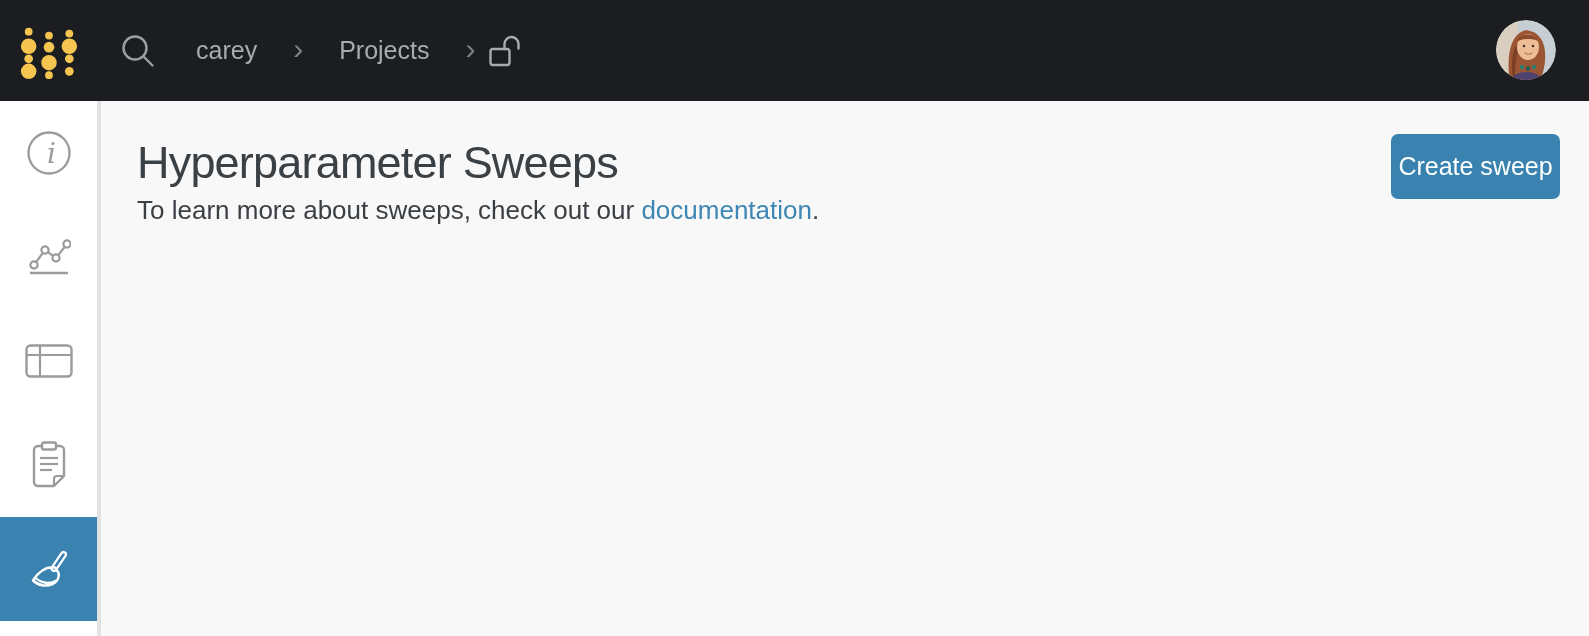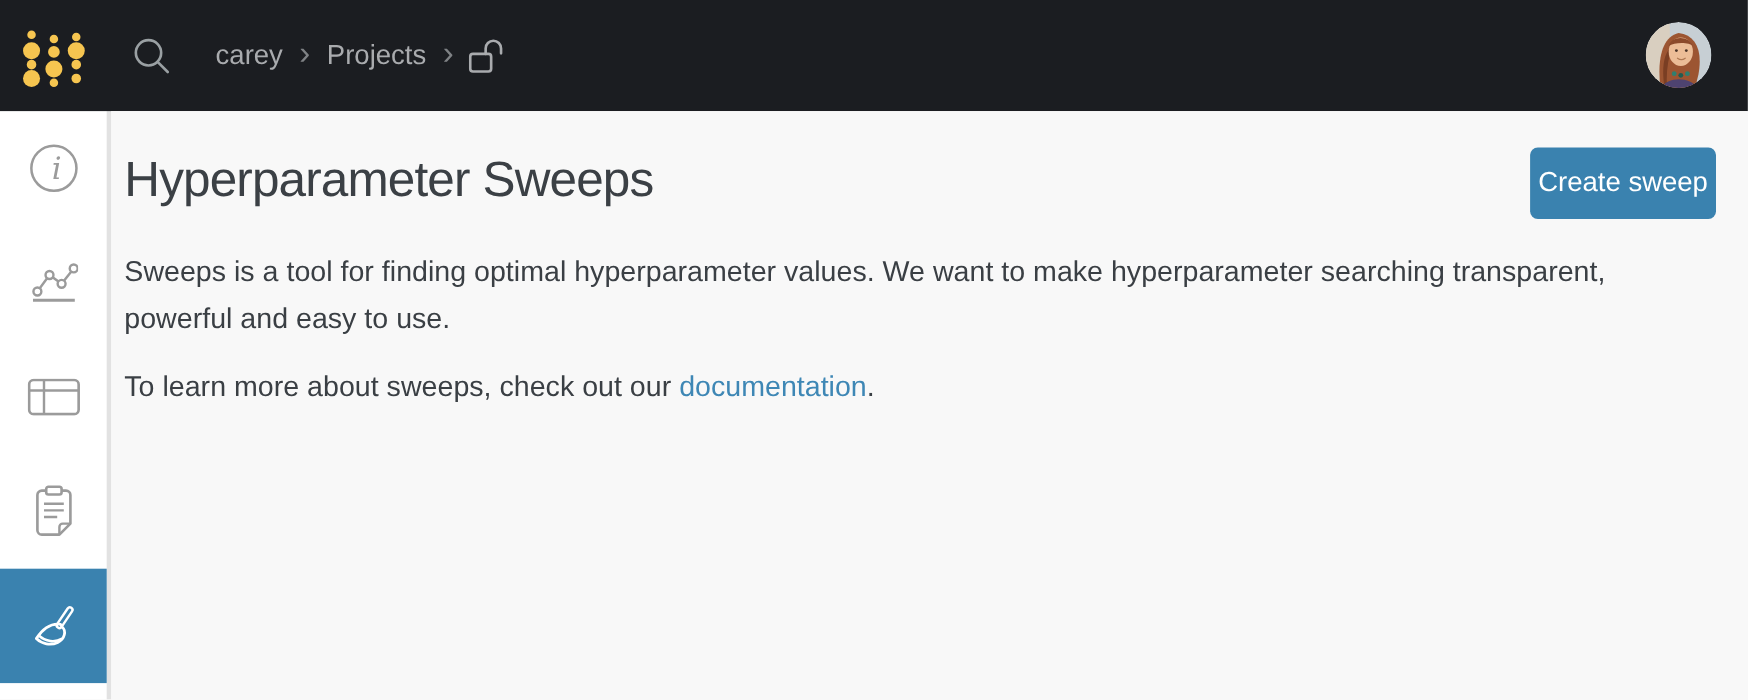--- a/index.html
+++ b/index.html
@@ -11,21 +11,21 @@
   }
 
   
   .topnav {
     height:101px; background:#1b1d21;
     display:flex; align-items:center; position:relative;
     padding-left:20px;
   }
   .logo { width:58px; height:60px; margin-top:2px; cursor:pointer; flex:none; }
   .search { margin-left:42px; width:36px; height:36px; cursor:pointer; flex:none; }
-  .breadcrumb { display:flex; align-items:center; margin-left:40px; gap:15px; }
+  .breadcrumb { display:flex; align-items:center; margin-left:40px; gap:36px; }
   .crumb { font-size:25px; color:#a9abae; cursor:pointer; white-space:nowrap; }
   .crumb-sep { font-size:30px; color:#7f8285; line-height:1; padding-bottom:4px; user-select:none; }
   .lockwrap { margin-left:14px; width:32px; height:34px; }
   .avatar {
     position:absolute; right:33px; top:20px;
     width:60px; height:60px; border-radius:50%; overflow:hidden; cursor:pointer;
   }
 
   
   .shell { display:flex; height:535px; }
@@ -33,21 +33,21 @@
     width:101px; background:#ffffff;
     border-right:4px solid #e2e2e2;
     display:flex; flex-direction:column;
   }
   .side-item {
     height:104px; display:flex; align-items:center; justify-content:center;
     cursor:pointer;
   }
   .side-item.selected { background:#3a82af; }
 
-  .main { flex:1; position:relative; padding:36px 29px 0 12px; background:#f8f8f8; }
+  .main { flex:1; position:relative; padding:36px 29px 0 36px; background:#f8f8f8; }
   .page-title {
     font-size:45px; font-weight:500; letter-spacing:-0.8px;
     color:#3b4045; line-height:52px;
   }
   .create-btn {
     position:absolute; top:33px; right:29px;
     width:169px; height:65px; border:none; border-radius:7px;
     background:#3a82af; color:#ffffff; font-size:25px;
     font-family:inherit; cursor:pointer;
   }
@@ -173,18 +173,17 @@
         <path d="M10 32.5 C16.5 38.5 25 39.5 31.5 35.5" fill="none" stroke="#ffffff" stroke-width="2.3"></path>
       </svg>
     </div>
   </aside>
 
   <main class="main">
     <h1 class="page-title">Hyperparameter Sweeps</h1>
 
     <button class="create-btn">Create sweep</button>
 
-    <p class="para first">Sweeps is a tool for finding optimal hyperparameter values. We want to make hyperparameter searching transparent, powerful and easy to use.</p>
 
     <p class="para"><span>To learn more about sweeps, check out our </span><a class="doc-link">documentation</a><span>.</span></p>
 
   </main>
 </div>
 
 </body></html>

